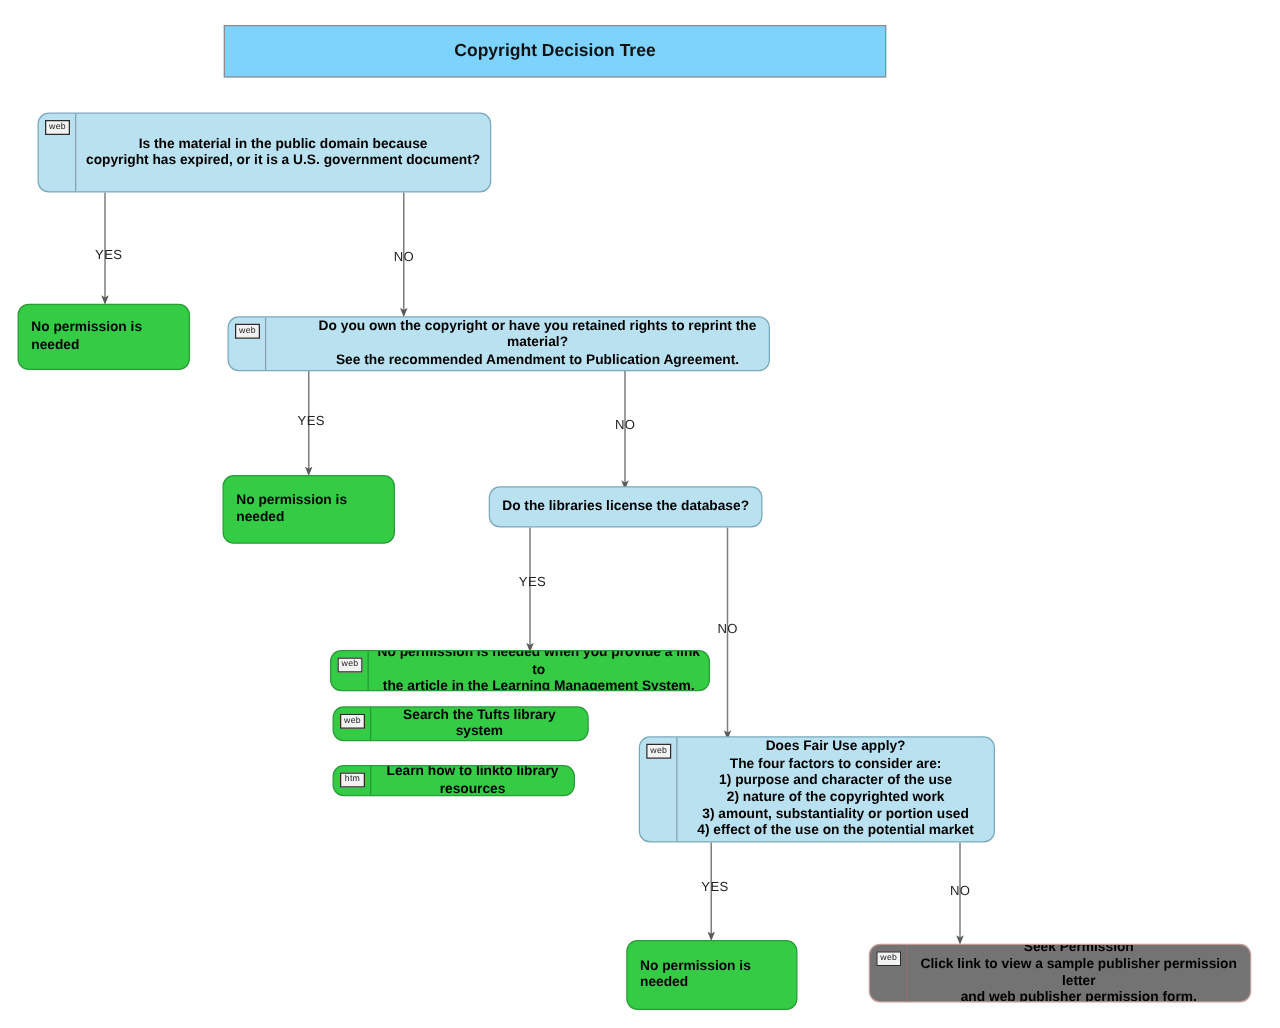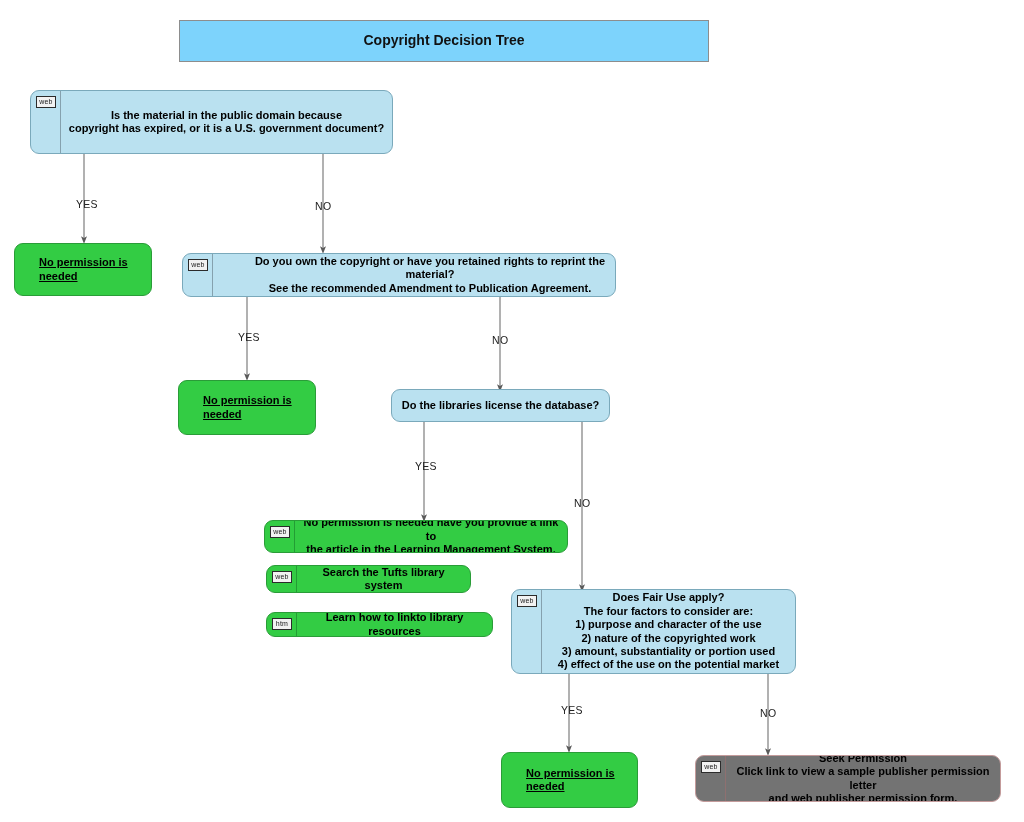--- a/index.html
+++ b/index.html
@@ -82,22 +82,21 @@
 
   .node-body {
     flex: 1 1 auto;
     display: flex;
     align-items: center;
     justify-content: center;
     padding: 3px 6px;
   }
   .node-body.left-align {
     justify-content: flex-start;
-    padding-left: 24px;
-    text-decoration: underline;
+    padding-left: 10px;
   }
 
   .node-text {
     font-size: 11px;
     font-weight: bold;
     color: #000000;
     text-align: center;
     line-height: 1.22;
     white-space: pre-line;
   }
@@ -225,36 +224,36 @@
       <div class="node-text">Do the libraries license the database?</div>
     </div>
   </div>
 
   <div class="node action" style="left:264px; top:520px; width:304px; height:33px;">
     <div class="badge-zone">
       <div class="file-badge">web</div>
       <div class="divider"></div>
     </div>
     <div class="node-body">
-      <div class="node-text">No permission is needed have you provide a link to
+      <div class="node-text">No permission is needed when you provide a link to
 the article in the Learning Management System.</div>
     </div>
   </div>
 
   <div class="node action" style="left:266px; top:565px; width:205px; height:28px;justify-content:space-between;">
     <div class="badge-zone">
       <div class="file-badge">web</div>
       <div class="divider"></div>
     </div>
     <div class="node-body">
       <div class="node-text">Search the Tufts library system</div>
     </div>
   </div>
 
-  <div class="node action" style="left:266px; top:612px; width:227px; height:25px;">
+  <div class="node action" style="left:266px; top:612px; width:194px; height:25px;">
     <div class="badge-zone">
       <div class="file-badge">htm</div>
       <div class="divider"></div>
     </div>
     <div class="node-body">
       <div class="node-text">Learn how to linkto library resources</div>
     </div>
   </div>
 
   <div class="node decision" style="left:511px; top:589px; width:285px; height:85px;">

